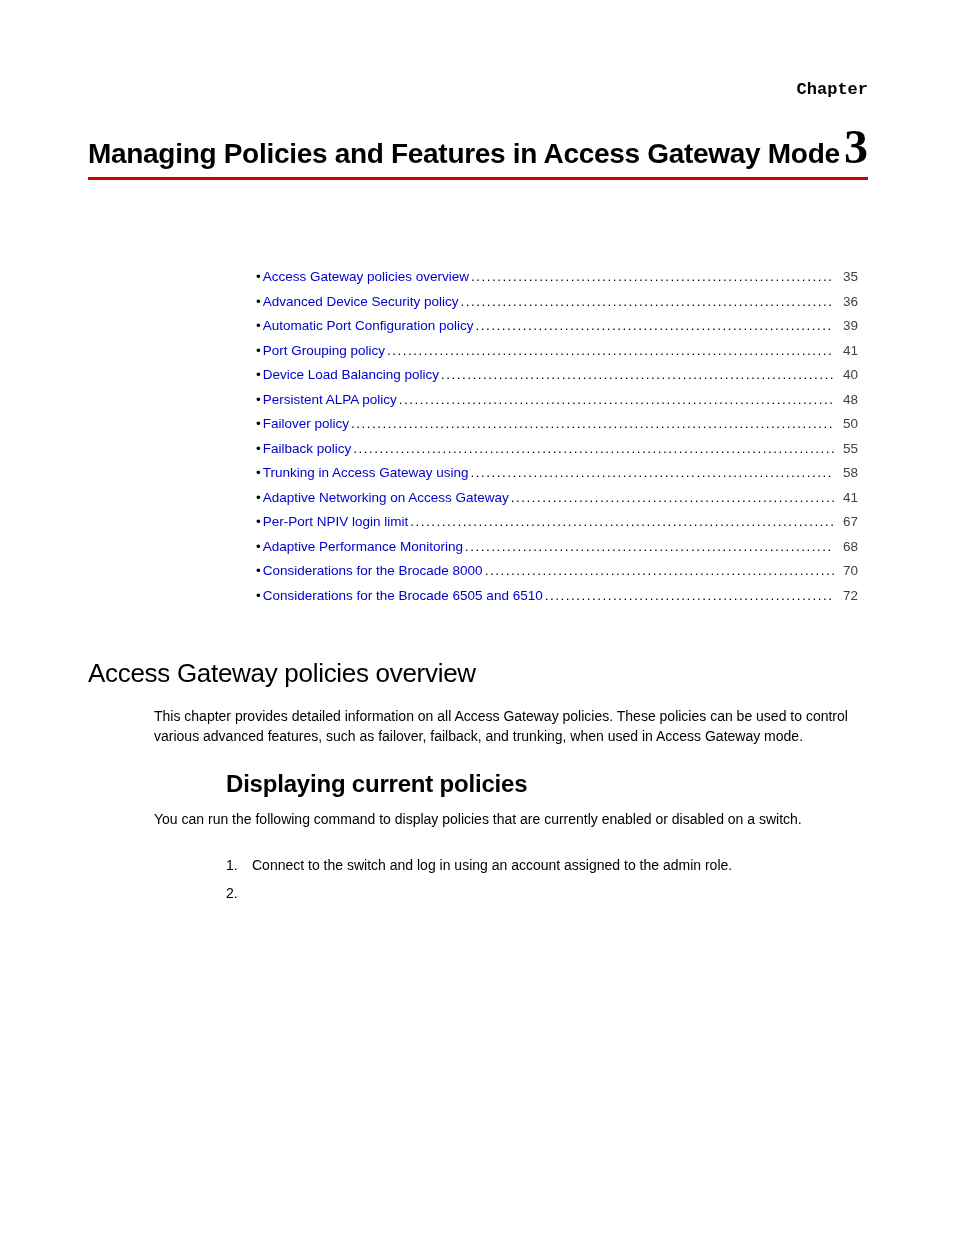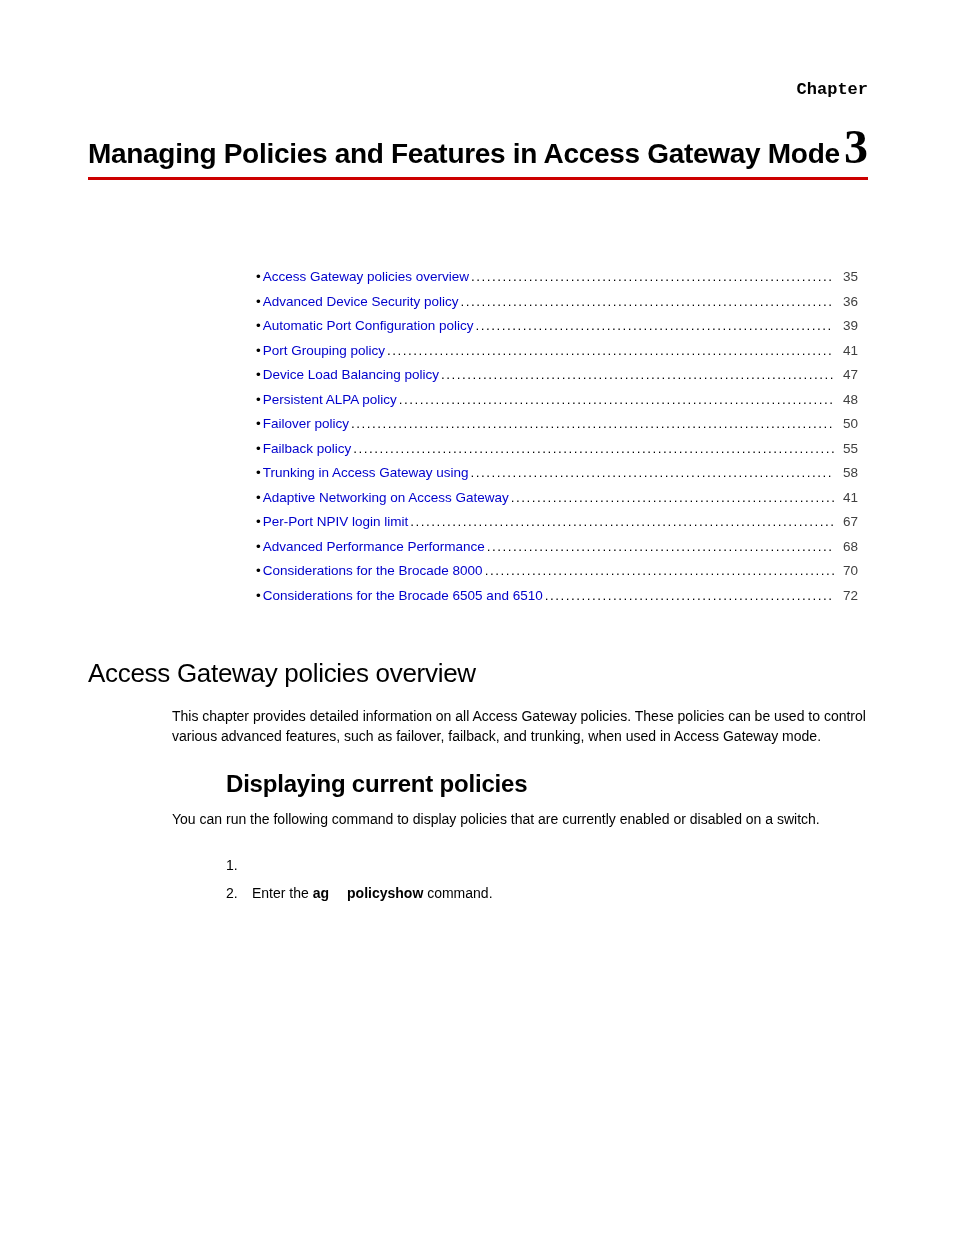--- a/index.html
+++ b/index.html
@@ -79,21 +79,21 @@
       text-align: right;
     }
     .section-h1 {
       font-size: 26px;
       font-weight: normal;
       font-family: Arial, Helvetica, sans-serif;
       margin-bottom: 18px;
       letter-spacing: -0.3px;
     }
     .body-text {
-      margin-left: 84px;
+      margin-left: 66px;
       font-size: 14px;
       line-height: 1.4;
       margin-bottom: 24px;
     }
     .section-h2 {
       margin-left: 138px;
       font-size: 24px;
       font-weight: bold;
       font-family: Arial, Helvetica, sans-serif;
       margin-bottom: 12px;
@@ -149,21 +149,21 @@
   <div class="toc-item">
     <span class="toc-bullet">•</span>
     <span class="toc-link">Port Grouping policy</span>
     <span class="toc-dots"></span>
     <span class="toc-page">41</span>
   </div>
   <div class="toc-item">
     <span class="toc-bullet">•</span>
     <span class="toc-link">Device Load Balancing policy</span>
     <span class="toc-dots"></span>
-    <span class="toc-page">47</span>
+    <span class="toc-page">40</span>
   </div>
   <div class="toc-item">
     <span class="toc-bullet">•</span>
     <span class="toc-link">Persistent ALPA policy</span>
     <span class="toc-dots"></span>
     <span class="toc-page">48</span>
   </div>
   <div class="toc-item">
     <span class="toc-bullet">•</span>
     <span class="toc-link">Failover policy</span>
@@ -189,21 +189,21 @@
     <span class="toc-page">41</span>
   </div>
   <div class="toc-item">
     <span class="toc-bullet">•</span>
     <span class="toc-link">Per-Port NPIV login limit</span>
     <span class="toc-dots"></span>
     <span class="toc-page">67</span>
   </div>
   <div class="toc-item">
     <span class="toc-bullet">•</span>
-    <span class="toc-link">Advanced Performance Performance</span>
+    <span class="toc-link">Adaptive Performance Monitoring</span>
     <span class="toc-dots"></span>
     <span class="toc-page">68</span>
   </div>
   <div class="toc-item">
     <span class="toc-bullet">•</span>
     <span class="toc-link">Considerations for the Brocade 8000</span>
     <span class="toc-dots"></span>
     <span class="toc-page">70</span>
   </div>
   <div class="toc-item">
@@ -218,20 +218,18 @@
 
 <p class="body-text">This chapter provides detailed information on all Access Gateway policies. These policies can be used to control various advanced features, such as failover, failback, and trunking, when used in Access Gateway mode.</p>
 
 <h2 class="section-h2">Displaying current policies</h2>
 
 <p class="body-text">You can run the following command to display policies that are currently enabled or disabled on a switch.</p>
 
 <div class="ol">
   <div class="ol-item">
     <span class="ol-num">1.</span>
+    <span>Connect to the switch and log in using an account assigned to the admin role.</span>
   </div>
   <div class="ol-item">
     <span class="ol-num">2.</span>
-    <span>
-      <span>Enter the </span><span class="cmd-bold">ag</span><span class="gap"></span><span class="cmd-bold">policyshow</span><span> command.</span>
-    </span>
   </div>
 </div>
 
 </body></html>

